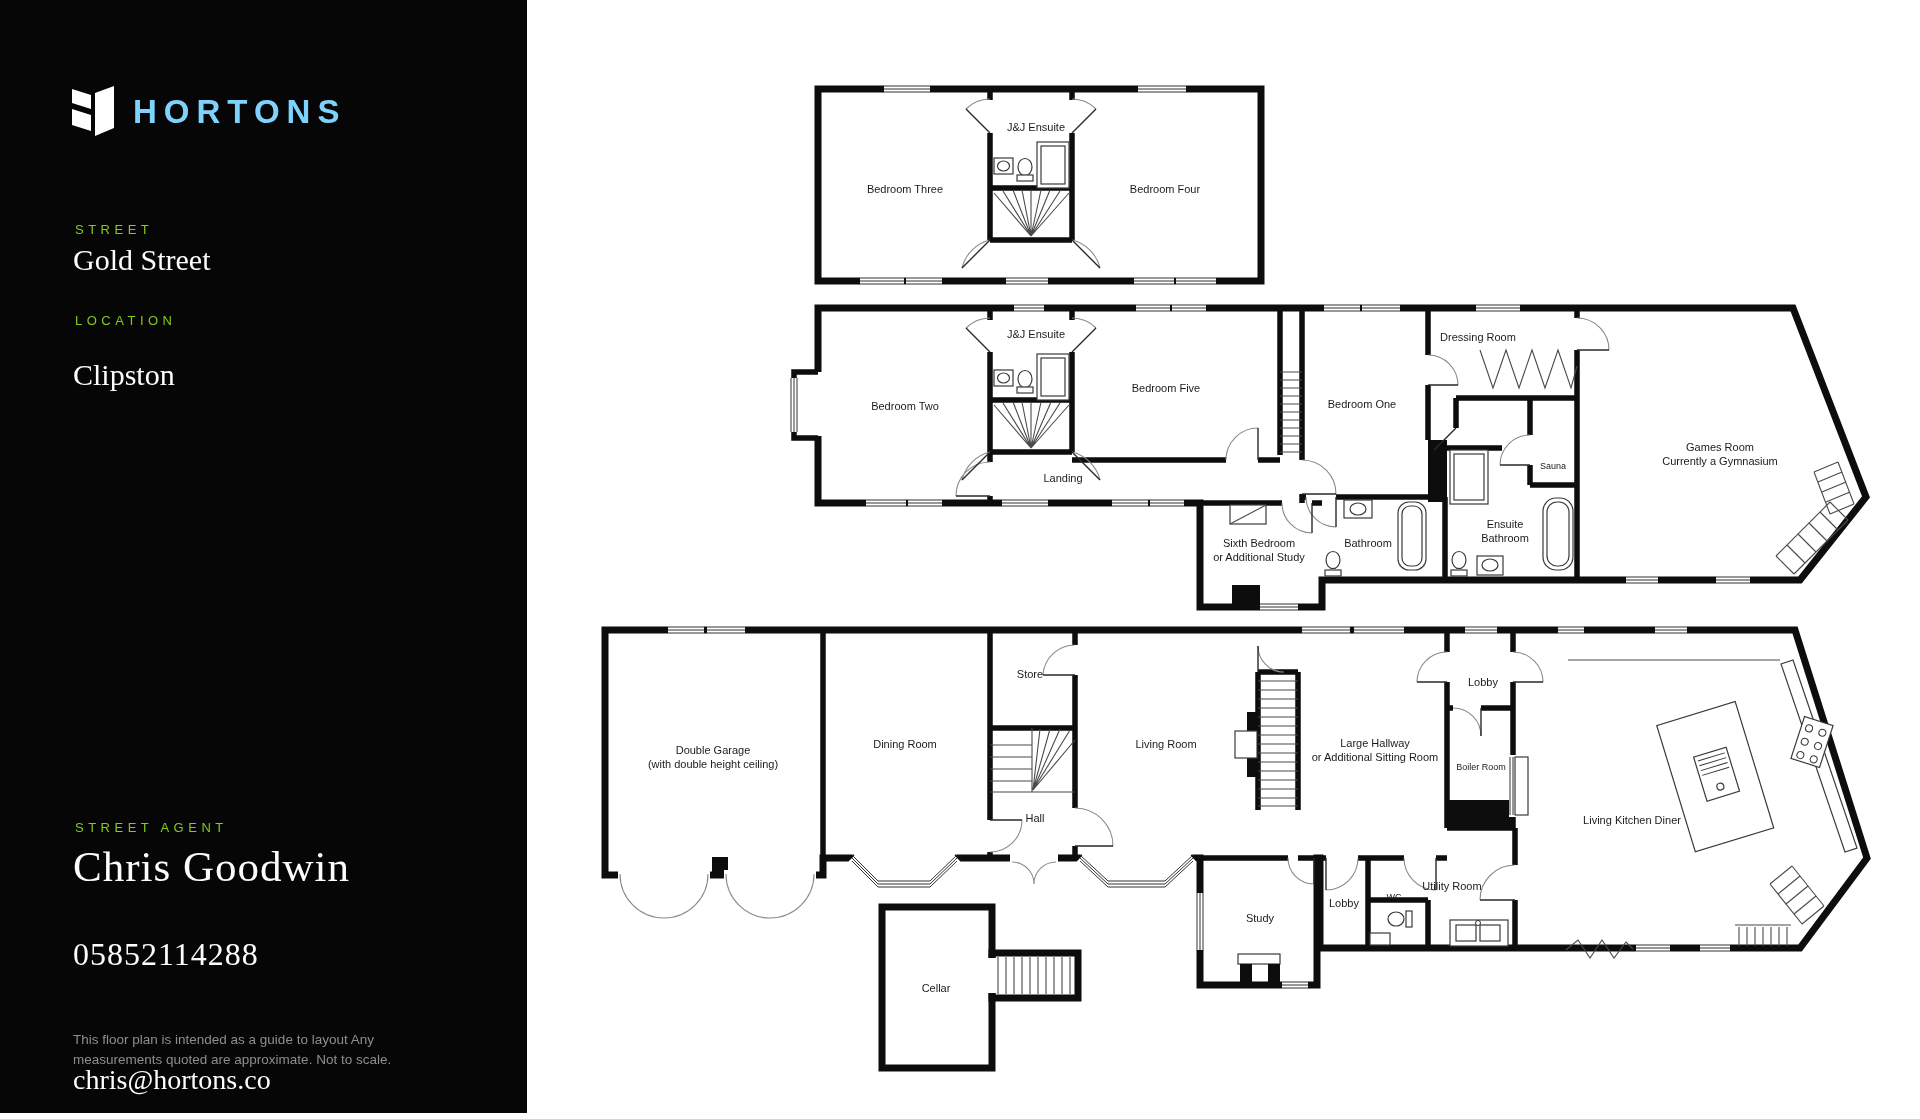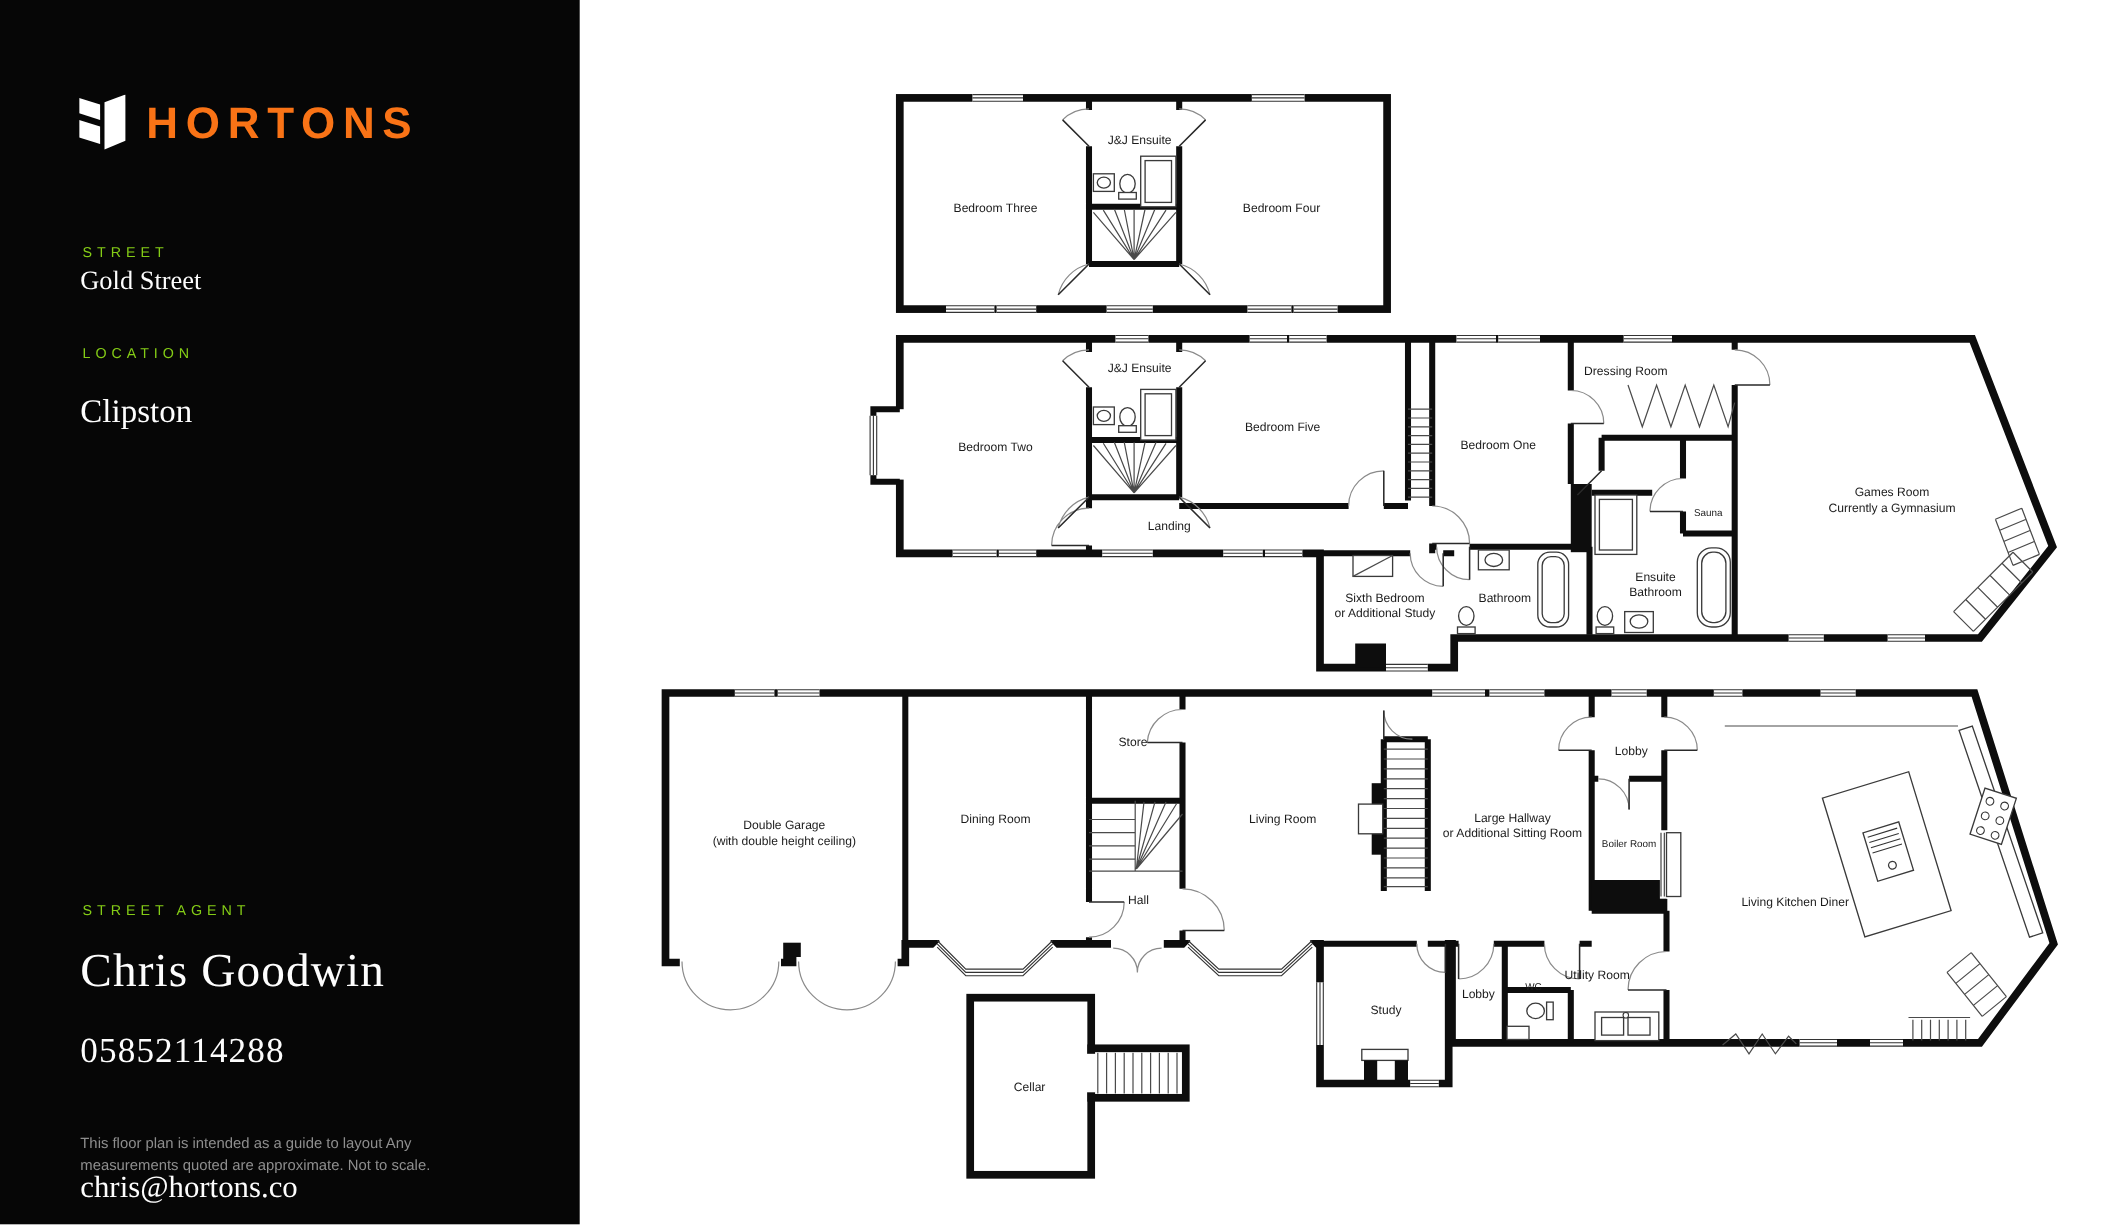--- a/index.html
+++ b/index.html
@@ -1,28 +1,28 @@
 <!DOCTYPE html>
 <html><head>
 <meta charset="utf-8">
 <style>
   html,body{margin:0;padding:0;background:#fff;}
   body{width:1920px;height:1119px;position:relative;overflow:hidden;font-family:"Liberation Sans",sans-serif;}
   
   .sidebar{position:absolute;left:0;top:0;width:527px;height:1113px;background:#060606;color:#fff;}
   .logo-row{position:absolute;left:72px;top:86px;display:flex;align-items:center;gap:15px;}
-  .brand{font-family:"Liberation Sans",sans-serif;font-weight:700;font-size:40px;letter-spacing:7px;color:#f97316;}
+  .brand{font-family:"Liberation Sans",sans-serif;font-weight:700;font-size:33px;letter-spacing:7px;color:#7dd3fc;}
   .side-label{position:absolute;left:75px;font-size:13px;letter-spacing:4.5px;color:#84cc16;font-weight:400;}
   .side-value{position:absolute;left:73px;font-family:"Liberation Serif",serif;font-weight:400;color:#fdfdfd;}
   .lbl-street{top:222px;}
-  .val-street{top:243px;font-size:24px;text-align:center;}
+  .val-street{top:243px;font-size:30px;text-align:center;}
   .lbl-location{top:313px;}
   .val-location{top:334px;font-size:30px;margin-top:24px;}
   .lbl-agent{top:820px;}
-  .val-agent{top:842px;font-size:43px;letter-spacing:1px;margin-top:16px;}
+  .val-agent{top:842px;font-size:43px;letter-spacing:1px;}
   .val-phone{top:936px;font-size:32px;letter-spacing:1px;}
   .val-email{top:1040px;font-size:28px;margin-top:24px;}
   .disclaimer{position:absolute;left:73px;top:1030px;width:330px;font-size:13.5px;line-height:1.5;color:#8e8e8e;}
   
   .plan{position:absolute;left:0;top:0;}
   .w7{fill:none;stroke:#0d0d0d;stroke-width:7;}
   .w5{fill:none;stroke:#0d0d0d;stroke-width:5.5;}
   .blk{fill:#0d0d0d;stroke:none;}
   .tl{fill:none;stroke:#4a4a4a;stroke-width:1.1;}
   .wl{fill:none;stroke:#333;stroke-width:1;}

